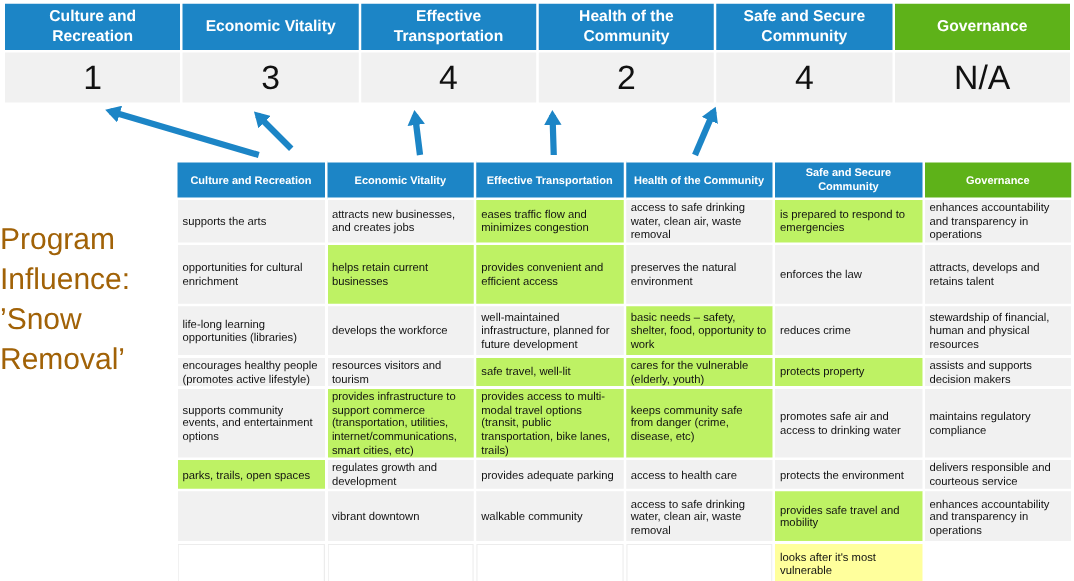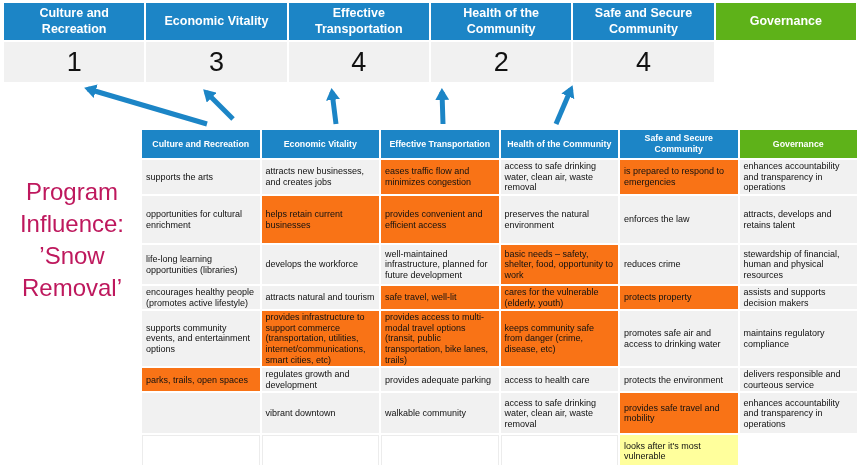--- a/index.html
+++ b/index.html
@@ -20,41 +20,41 @@
   .sum-score {
     height:40px; margin-top:2px; background:#f1f1f1; color:#111;
     display:flex; align-items:center; justify-content:center; font-size:27px;
   }
 
   
   .arrows { position:absolute; left:0; top:80px; width:859px; height:48px; pointer-events:none; }
 
   
   .program-label {
-    position:absolute; left:0; top:176px; width:144px; text-align:center;
-    font-size:24px; line-height:1.33; color:#be185d;
+    position:absolute; left:0; top:176px; width:144px; text-align:left;
+    font-size:24px; line-height:1.33; color:#a16207;
   }
 
   
   .matrix {
     position:absolute; left:140px; top:128px; width:719px;
     border-collapse:collapse; table-layout:fixed;
   }
   .matrix th {
     background:#1c85c6; color:#fff; font-size:8.8px; font-weight:bold; height:26px;
     text-align:center; vertical-align:middle; padding:1px 2px; line-height:1.2;
     border:2px solid #fff;
   }
   .matrix th.green { background:#5eb219; }
   .matrix td {
     background:#f1f1f1; color:#111; font-size:9px; line-height:1.18;
     vertical-align:middle; text-align:left; padding:1px 4px; border:2px solid #fff;
     overflow:hidden;
   }
-  .matrix td.hl { background:#f97316; }
+  .matrix td.hl { background:#bef264; }
   .matrix tbody tr:nth-child(1){ height:36px; }
   .matrix tbody tr:nth-child(2){ height:49px; }
   .matrix tbody tr:nth-child(3){ height:41px; }
   .matrix tbody tr:nth-child(4){ height:23px; }
   .matrix tbody tr:nth-child(5){ height:57px; }
   .matrix tbody tr:nth-child(6){ height:20px; }
   .matrix tbody tr:nth-child(7){ height:42px; }
   .matrix tbody tr:nth-child(8){ height:34px; }
   .matrix tr.last td { background:#fff; border-color:#fff; }
   .matrix tr.last td:nth-child(-n+4){ box-shadow: inset 0 0 0 1px #ececec; }
@@ -81,20 +81,21 @@
     <div class="sum-col">
       <div class="sum-head">Health of the Community</div>
       <div class="sum-score">2</div>
     </div>
     <div class="sum-col">
       <div class="sum-head">Safe and Secure Community</div>
       <div class="sum-score">4</div>
     </div>
     <div class="sum-col">
       <div class="sum-head green">Governance</div>
+      <div class="sum-score">N/A</div>
     </div>
   </div>
 
   <svg class="arrows" viewBox="0 0 859 48" aria-hidden="true">
     <defs>
       <marker id="ah" markerUnits="userSpaceOnUse" markerWidth="14" markerHeight="14" refX="8" refY="7" orient="auto">
         <path d="M0,0 L12,7 L0,14 Z" fill="#1c85c6"></path>
       </marker>
     </defs>
     <line x1="207" y1="44" x2="88" y2="9" stroke="#1c85c6" stroke-width="5" marker-end="url(#ah)"></line>
@@ -137,21 +138,21 @@
       <tr>
         <td>life-long learning opportunities (libraries)</td>
         <td>develops the workforce</td>
         <td>well-maintained infrastructure, planned for future development</td>
         <td class="hl">basic needs – safety, shelter, food, opportunity to work</td>
         <td>reduces crime</td>
         <td>stewardship of financial, human and physical resources</td>
       </tr>
       <tr>
         <td>encourages healthy people (promotes active lifestyle)</td>
-        <td>attracts natural and tourism</td>
+        <td>resources visitors and tourism</td>
         <td class="hl">safe travel, well-lit</td>
         <td class="hl">cares for the vulnerable (elderly, youth)</td>
         <td class="hl">protects property</td>
         <td>assists and supports decision makers</td>
       </tr>
       <tr>
         <td>supports community events, and entertainment options</td>
         <td class="hl">provides infrastructure to support commerce (transportation, utilities, internet/communications, smart cities, etc)</td>
         <td class="hl">provides access to multi-modal travel options (transit, public transportation, bike lanes, trails)</td>
         <td class="hl">keeps community safe from danger (crime, disease, etc)</td>

